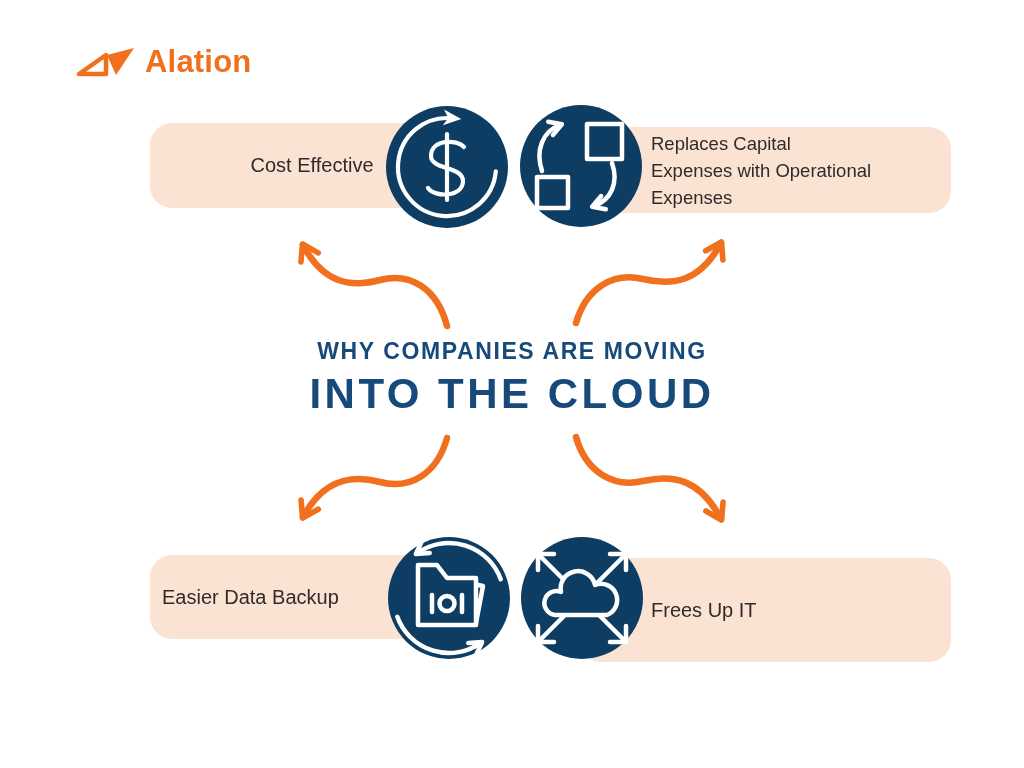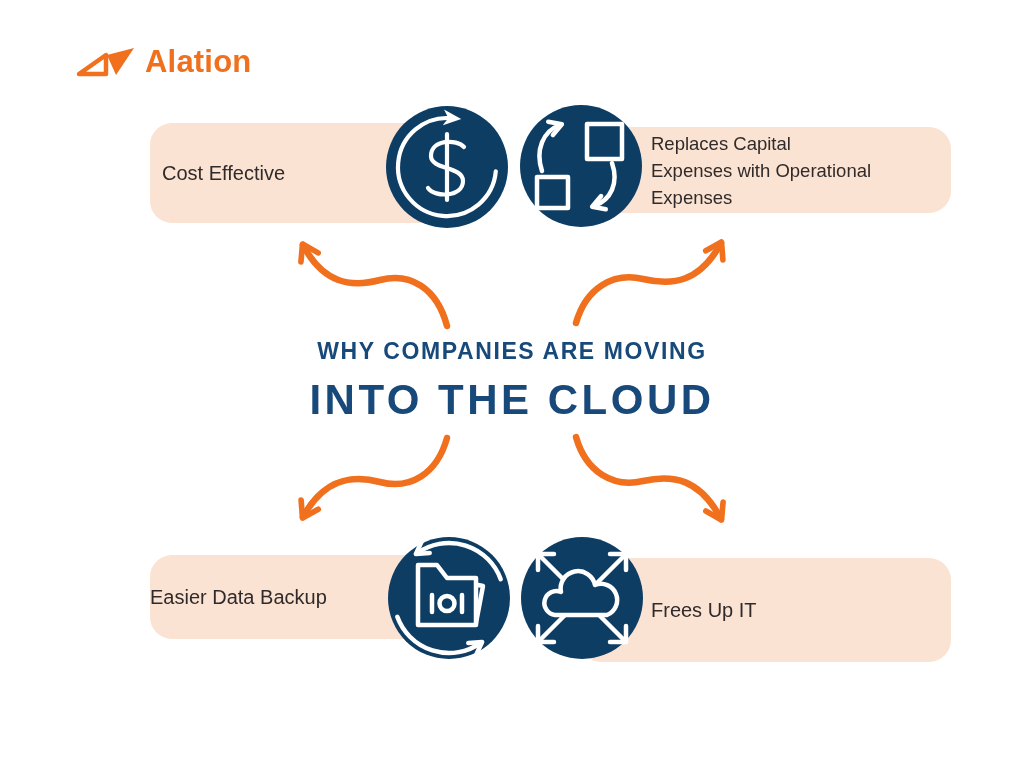--- a/index.html
+++ b/index.html
@@ -8,41 +8,41 @@
   }
   html,body{margin:0;padding:0;background:#fff;}
   .stage{position:relative;width:1024px;height:768px;background:#fff;overflow:hidden;
          font-family:"Liberation Sans","DejaVu Sans",sans-serif;}
   
   .logo{position:absolute;left:74px;top:42px;display:flex;align-items:flex-end;gap:9px;}
   .logo-text{color:var(--orange);font-size:31px;font-weight:600;letter-spacing:.2px;}
   
   .card{position:absolute;background:var(--peach);border-radius:22px;display:flex;align-items:center;}
   .card-label{color:var(--text);font-weight:400;font-size:20px;line-height:27px;}
-  .card-tl{left:150px;top:123px;width:300px;height:100px;padding-left:12px;}
+  .card-tl{left:150px;top:123px;width:300px;height:85px;padding-left:12px;justify-content:center;}
   .card-tr{left:579px;top:127px;width:300px;height:86px;padding-left:72px;}
   .card-tr .card-label{font-size:18.5px;line-height:27px;width:222px;}
-  .card-bl{left:150px;top:555px;width:300px;height:84px;padding-left:0;}
+  .card-bl{left:150px;top:555px;width:300px;height:84px;padding-left:12px;}
   .card-br{left:579px;top:558px;width:300px;height:104px;padding-left:72px;}
   
   .icon{position:absolute;width:124px;height:124px;}
   .icon-tl{left:385px;top:105px;}
   .icon-tr{left:519px;top:104px;}
   .icon-bl{left:387px;top:536px;}
   .icon-br{left:520px;top:536px;}
   .nv{fill:var(--navy);}
   .wl{stroke:#fff;fill:none;stroke-width:4.5;stroke-linecap:round;stroke-linejoin:round;}
   .wl-thin{stroke:#fff;fill:none;stroke-width:4.2;stroke-linecap:round;stroke-linejoin:round;}
   .wf{fill:var(--navy);stroke:#fff;stroke-width:4.5;stroke-linejoin:round;}
   .wsolid{fill:#fff;}
   .wchev{stroke:#fff;fill:none;stroke-width:2.25;stroke-linecap:round;stroke-linejoin:round;}
   
   .title-block{position:absolute;left:0;right:0;top:338px;text-align:center;color:var(--title);}
   .title-line1{font-size:23px;font-weight:700;letter-spacing:1.6px;}
-  .title-line2{font-size:42px;font-weight:700;letter-spacing:3.5px;margin-top:11px;}
+  .title-line2{font-size:42px;font-weight:700;letter-spacing:3.5px;margin-top:5px;}
   
   .arrows{position:absolute;left:0;top:0;width:1024px;height:768px;pointer-events:none;}
   .oarrow{stroke:var(--orange);stroke-width:6.5;fill:none;stroke-linecap:round;}
   .ochev{stroke:var(--orange);stroke-width:2.6;fill:none;stroke-linecap:round;stroke-linejoin:round;}
   .lmark-stroke{stroke:var(--orange);stroke-width:4.5;fill:none;stroke-linejoin:round;}
   .lmark-fill{fill:var(--orange);}
 </style>
 </head>
 <body>
 

